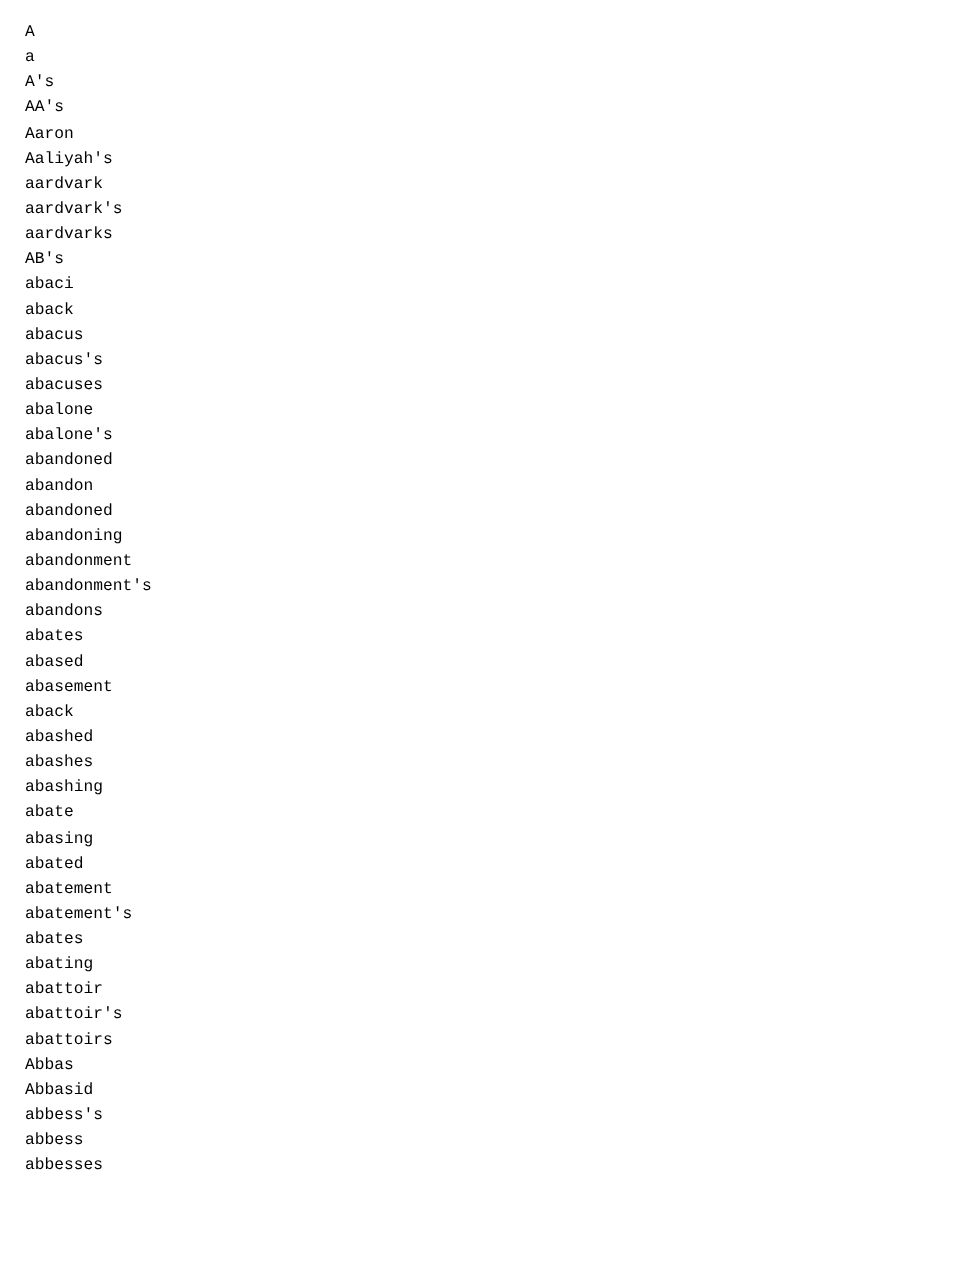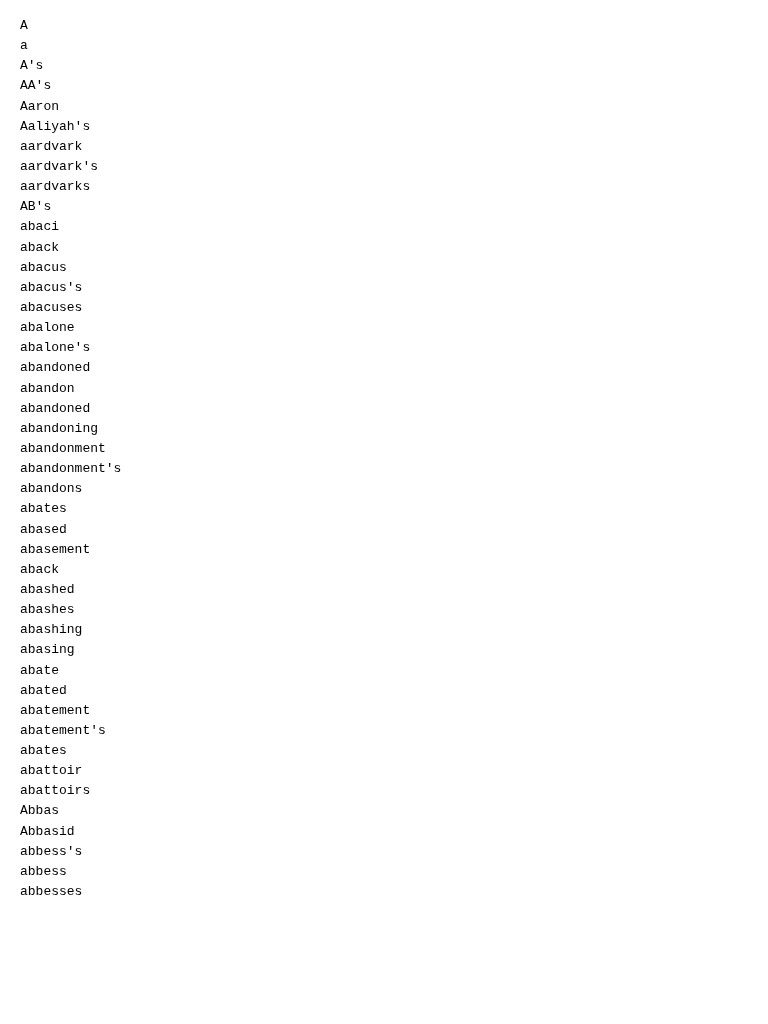--- a/index.html
+++ b/index.html
@@ -50,26 +50,28 @@
     <li>abandonment</li>
     <li>abandonment's</li>
     <li>abandons</li>
     <li>abates</li>
     <li>abased</li>
     <li>abasement</li>
     <li>aback</li>
     <li>abashed</li>
     <li>abashes</li>
     <li>abashing</li>
+    <li>abate</li>
     <li>abasing</li>
-    <li>abate</li>
     <li>abated</li>
     <li>abatement</li>
     <li>abatement's</li>
     <li>abates</li>
+    <li>abating</li>
     <li>abattoir</li>
+    <li>abattoir's</li>
     <li>abattoirs</li>
     <li>Abbas</li>
     <li>Abbasid</li>
     <li>abbess's</li>
     <li>abbess</li>
     <li>abbesses</li>
   </ul>
 
 </body></html>

